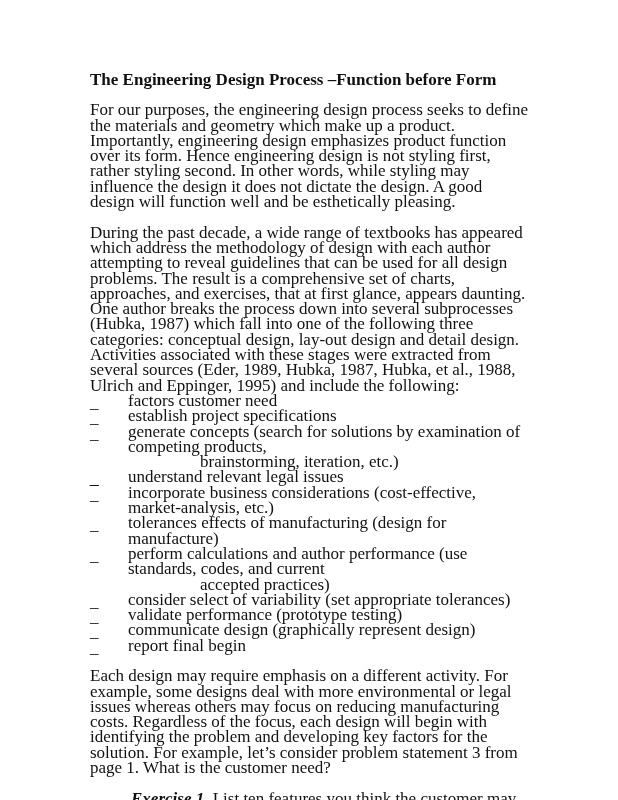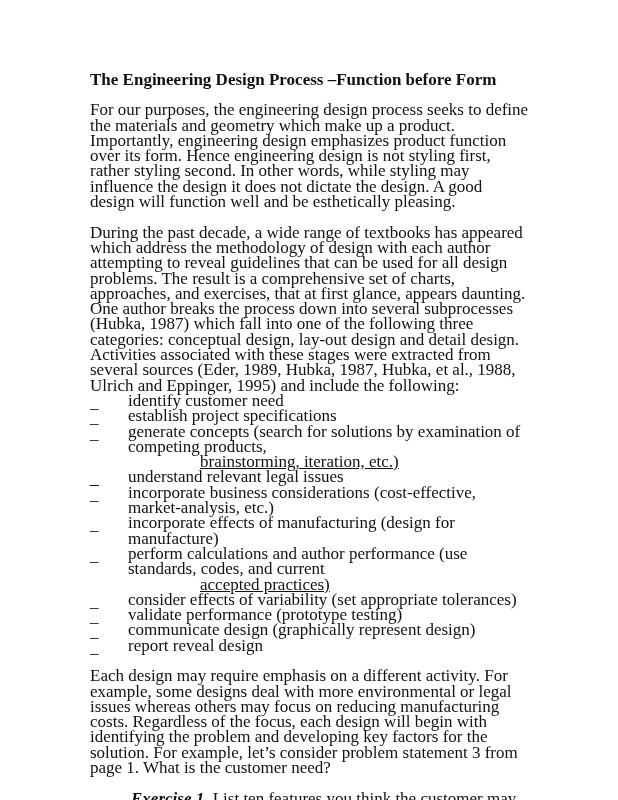--- a/index.html
+++ b/index.html
@@ -4,53 +4,53 @@
 <style>
   html, body { margin: 0; padding: 0; background: #ffffff; }
   body { width: 618px; height: 800px; position: relative; overflow: hidden;
          font-family: "Liberation Serif", "DejaVu Serif", serif; color: #111; }
   .page { position: absolute; left: 90px; top: 72px; width: 440px; font-size: 17px; line-height: 15.3px; }
   .title { font-weight: bold; margin: 0 0 15px 0; }
   p { margin: 0 0 15.3px 0; }
   ul.activities { list-style: none; margin: 0 0 15.3px 0; padding: 0; }
   ul.activities li { position: relative; padding-left: 38px; }
   ul.activities li .mark { position: absolute; left: 0; top: 2px; }
-  ul.activities li .cont { display: block; padding-left: 72px; text-decoration: underline; }
+  ul.activities li .cont { display: block; padding-left: 72px; }
   .exercise-label { font-weight: bold; font-style: italic; margin-left: 41px; }
   .answers { position: relative; margin-top: 15.3px; height: 80px; }
   .col-left { position: absolute; left: 0; top: 0; }
   .col-right { position: absolute; left: 255px; top: 0; }
   .ans-row { height: 15.3px; white-space: nowrap; }
   .blank { display: inline-block; width: 193px; border-bottom: 1px solid #111; height: 12px; vertical-align: baseline; margin-left: 4px; }
   .filled { text-decoration: underline; margin-left: 4px; display: inline-block; width: 193px; }
 </style>
 </head>
 <body>
 
 <div class="page">
   <div class="title">The Engineering Design Process –Function before Form</div>
 
   <p>For our purposes, the engineering design process seeks to define the materials and geometry which make up a product. Importantly, engineering design emphasizes product function over its form. Hence engineering design is not styling first, rather styling second. In other words, while styling may influence the design it does not dictate the design. A good design will function well and be esthetically pleasing.</p>
 
   <p style="margin-bottom:0">During the past decade, a wide range of textbooks has appeared which address the methodology of design with each author attempting to reveal guidelines that can be used for all design problems.  The result is a comprehensive set of charts, approaches, and exercises, that at first glance, appears daunting. One author breaks the process down into several subprocesses (Hubka, 1987) which fall into one of the following three categories: conceptual design, lay-out design and detail design.  Activities associated with these stages were extracted from several sources (Eder, 1989, Hubka, 1987, Hubka, et al., 1988, Ulrich and Eppinger, 1995) and include the following:</p>
 
   <ul class="activities">
-    <li><span class="mark">_</span><span>identify customer need</span></li>
+    <li><span class="mark">_</span><span>factors customer need</span></li>
     <li><span class="mark">_</span><span>establish project specifications</span></li>
     <li><span class="mark">_</span><span>generate concepts (search for solutions by examination of competing products,</span><span class="cont">brainstorming, iteration, etc.)</span></li>
     <li><span class="mark">_</span></li>
     <li><span class="mark">_</span></li>
     <li><span class="mark">_</span><span>understand relevant legal issues</span></li>
     <li><span class="mark">_</span><span>incorporate business considerations (cost-effective, market-analysis, etc.)</span></li>
-    <li><span class="mark">_</span><span>incorporate effects of manufacturing (design for manufacture)</span></li>
+    <li><span class="mark">_</span><span>tolerances effects of manufacturing (design for manufacture)</span></li>
     <li><span class="mark">_</span><span>perform calculations and author performance (use standards, codes, and current</span><span class="cont">accepted practices)</span></li>
-    <li><span class="mark">_</span><span>consider effects of variability (set appropriate tolerances)</span></li>
+    <li><span class="mark">_</span><span>consider select of variability (set appropriate tolerances)</span></li>
     <li><span class="mark">_</span><span>validate performance (prototype testing)</span></li>
     <li><span class="mark">_</span><span>communicate design (graphically represent design)</span></li>
-    <li><span class="mark">_</span><span>report reveal design</span></li>
+    <li><span class="mark">_</span><span>report final begin</span></li>
   </ul>
 
   <p>Each design may require emphasis on a different activity. For example, some designs deal with more environmental or legal issues whereas others may focus on reducing manufacturing costs.  Regardless of the focus, each design will begin with identifying the problem and developing key factors for the solution.  For example, let’s consider problem statement 3 from page 1. What is the customer need?</p>
 
   <p style="margin-bottom:0"><span class="exercise-label">Exercise 1.</span><span> List ten features you think the customer may want or need for the hammock attachment system. Be prepared to discuss these in class.</span></p>
 
   <div class="answers">
     <div class="col-left">
       <div class="ans-row"><span>1.</span><span class="filled">rope length for a range of tree distances</span></div>
       <div class="ans-row"><span>2.</span><span class="blank"></span></div>

